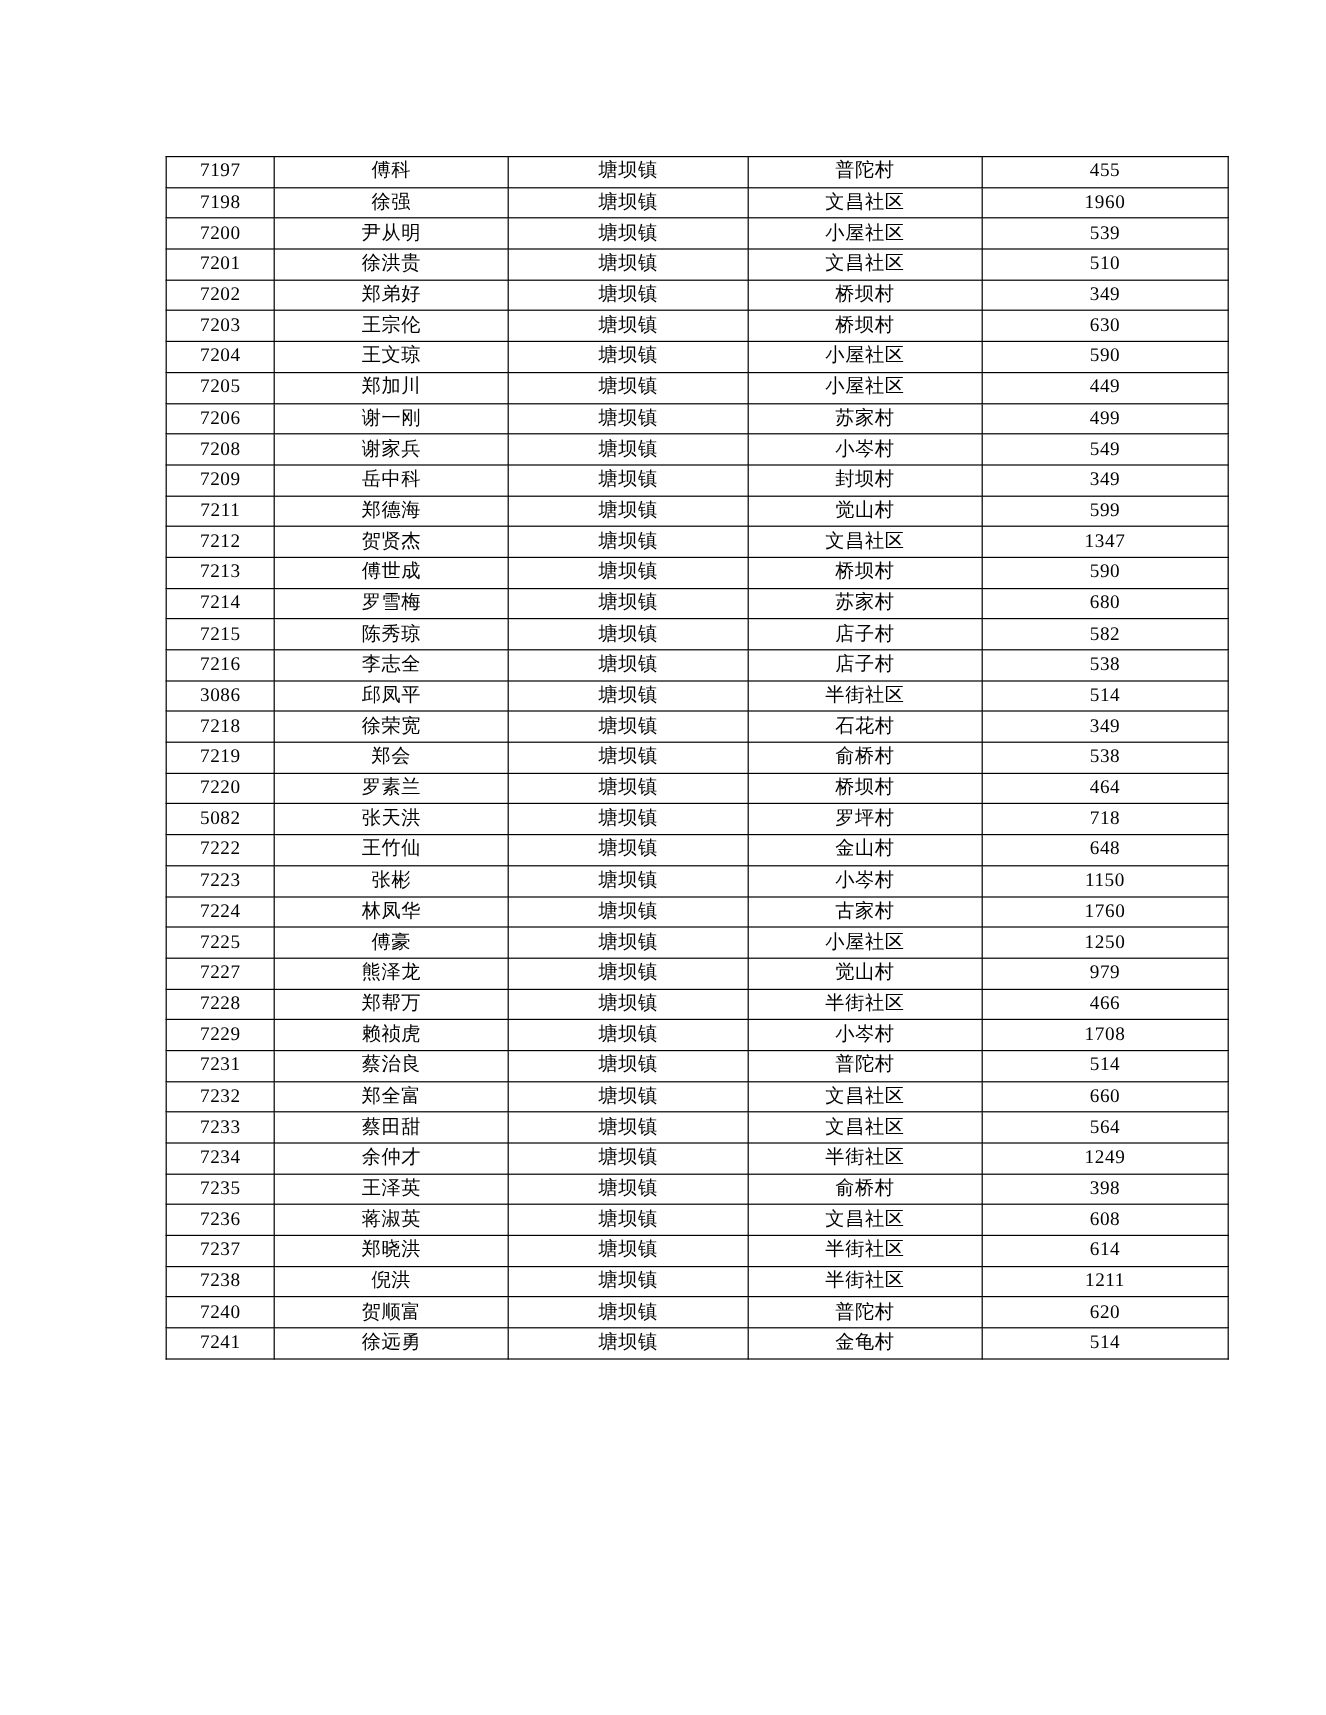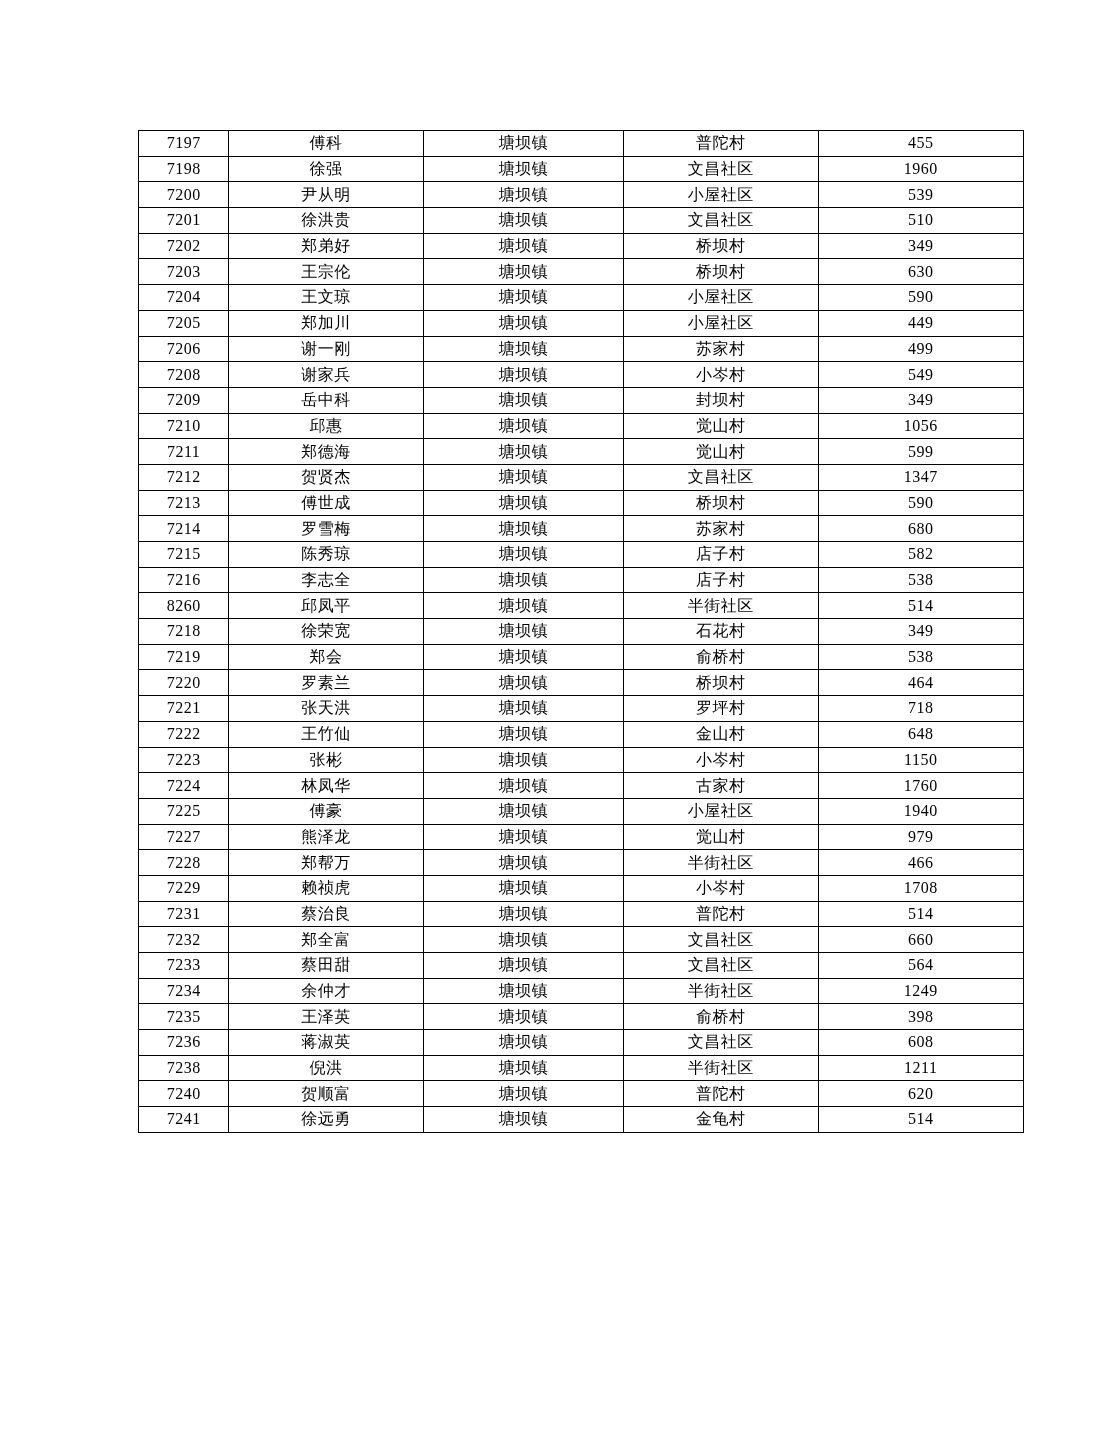--- a/index.html
+++ b/index.html
@@ -133,27 +133,20 @@
           <td>549</td>
         </tr>
         <tr>
           <td>7209</td>
           <td>岳中科</td>
           <td>塘坝镇</td>
           <td>封坝村</td>
           <td>349</td>
         </tr>
         <tr>
-          <td>7210</td>
-          <td>邱惠</td>
-          <td>塘坝镇</td>
-          <td>觉山村</td>
-          <td>1056</td>
-        </tr>
-        <tr>
           <td>7211</td>
           <td>郑德海</td>
           <td>塘坝镇</td>
           <td>觉山村</td>
           <td>599</td>
         </tr>
         <tr>
           <td>7212</td>
           <td>贺贤杰</td>
           <td>塘坝镇</td>
@@ -182,21 +175,21 @@
           <td>582</td>
         </tr>
         <tr>
           <td>7216</td>
           <td>李志全</td>
           <td>塘坝镇</td>
           <td>店子村</td>
           <td>538</td>
         </tr>
         <tr>
-          <td>8260</td>
+          <td>3086</td>
           <td>邱凤平</td>
           <td>塘坝镇</td>
           <td>半街社区</td>
           <td>514</td>
         </tr>
         <tr>
           <td>7218</td>
           <td>徐荣宽</td>
           <td>塘坝镇</td>
           <td>石花村</td>
@@ -210,21 +203,21 @@
           <td>538</td>
         </tr>
         <tr>
           <td>7220</td>
           <td>罗素兰</td>
           <td>塘坝镇</td>
           <td>桥坝村</td>
           <td>464</td>
         </tr>
         <tr>
-          <td>7221</td>
+          <td>5082</td>
           <td>张天洪</td>
           <td>塘坝镇</td>
           <td>罗坪村</td>
           <td>718</td>
         </tr>
         <tr>
           <td>7222</td>
           <td>王竹仙</td>
           <td>塘坝镇</td>
           <td>金山村</td>
@@ -242,21 +235,21 @@
           <td>林凤华</td>
           <td>塘坝镇</td>
           <td>古家村</td>
           <td>1760</td>
         </tr>
         <tr>
           <td>7225</td>
           <td>傅豪</td>
           <td>塘坝镇</td>
           <td>小屋社区</td>
-          <td>1940</td>
+          <td>1250</td>
         </tr>
         <tr>
           <td>7227</td>
           <td>熊泽龙</td>
           <td>塘坝镇</td>
           <td>觉山村</td>
           <td>979</td>
         </tr>
         <tr>
           <td>7228</td>
@@ -306,20 +299,27 @@
           <td>塘坝镇</td>
           <td>俞桥村</td>
           <td>398</td>
         </tr>
         <tr>
           <td>7236</td>
           <td>蒋淑英</td>
           <td>塘坝镇</td>
           <td>文昌社区</td>
           <td>608</td>
+        </tr>
+        <tr>
+          <td>7237</td>
+          <td>郑晓洪</td>
+          <td>塘坝镇</td>
+          <td>半街社区</td>
+          <td>614</td>
         </tr>
         <tr>
           <td>7238</td>
           <td>倪洪</td>
           <td>塘坝镇</td>
           <td>半街社区</td>
           <td>1211</td>
         </tr>
         <tr>
           <td>7240</td>

